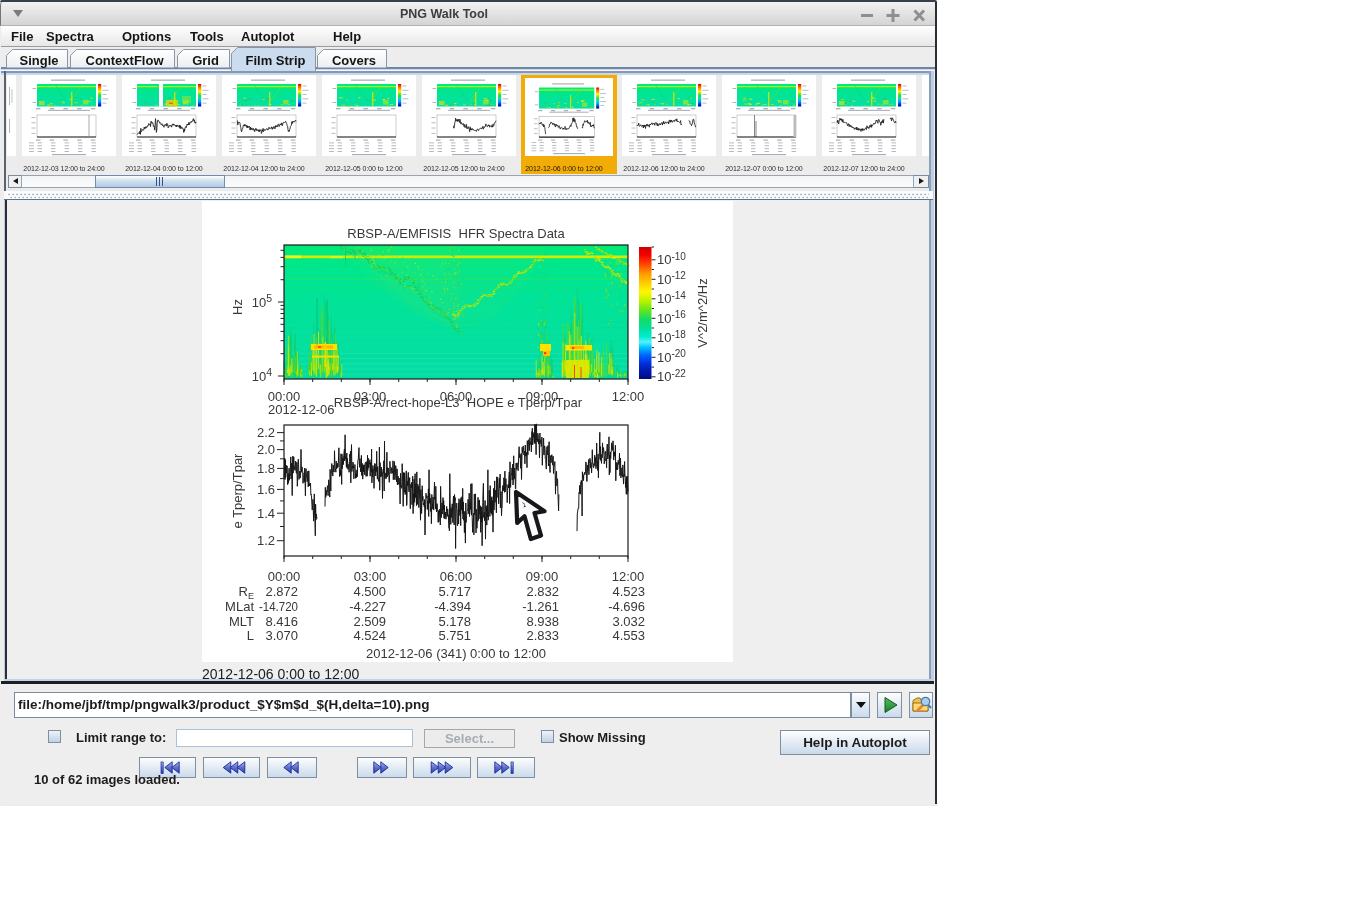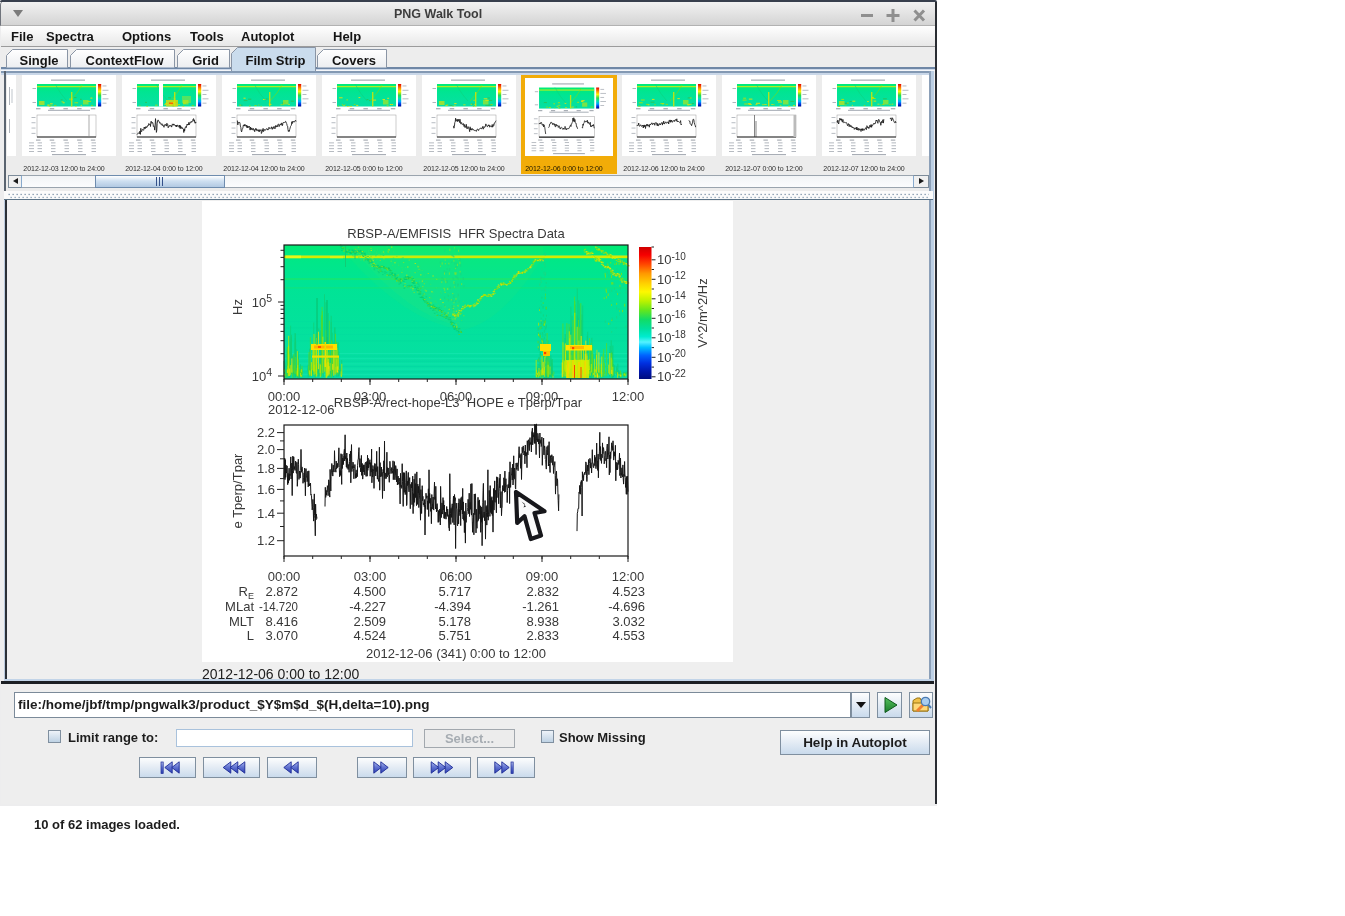--- a/index.html
+++ b/index.html
@@ -8,21 +8,21 @@
 .btn{position:absolute;background:linear-gradient(180deg,#fdfefe 0%,#e6edf5 45%,#c9daec 100%);border:1px solid #7f8f9f}
 .cb{position:absolute;width:13px;height:13px;background:linear-gradient(#eef3f9,#bed2e4);border:1px solid #7f8f9f}
 .fld{position:absolute;background:#fff;border:1px solid #7b8a99}
 </style></head>
 <body>
 <div class="abs" style="left:0;top:0;width:937px;height:806px;background:#ededee;border-radius:6px 6px 0 0"></div>
 
 <div class="abs" style="left:0;top:0;width:937px;height:26px;background:linear-gradient(#f3f3f3,#d4d4d4);border:1px solid #70747c;border-bottom:1px solid #b2b2b2;border-radius:5px 5px 0 0"></div>
 <div class="abs" style="left:0;top:0;width:937px;height:2px;background:#383f4d;border-radius:6px 6px 0 0"></div>
 <div class="abs" style="left:13px;top:10px;width:0;height:0;border-left:5.5px solid transparent;border-right:5.5px solid transparent;border-top:7px solid #7b7b7b"></div>
-<div class="abs b" style="left:394px;top:7px;width:100px;text-align:left;font-size:12.5px;color:#3d3d3d">PNG Walk Tool</div>
+<div class="abs b" style="left:394px;top:7px;width:100px;text-align:center;font-size:12.5px;color:#3d3d3d">PNG Walk Tool</div>
 <svg class="abs" style="left:855px;top:6px" width="75" height="17">
 <path d="M6 9.5h12" stroke="#8f8f8f" stroke-width="3" fill="none"></path>
 <path d="M38 3v13M31.5 9.5h13" stroke="#8f8f8f" stroke-width="3" fill="none"></path>
 <path d="M59.5 4.5l9.5 10M69 4.5l-9.5 10" stroke="#8f8f8f" stroke-width="3" fill="none"></path>
 </svg>
 
 <div class="abs" style="left:1px;top:26px;width:935px;height:21px;background:linear-gradient(#ffffff,#e7e7e7);border-bottom:1px solid #9b9b9b"></div>
 <div class="abs b" style="left:0;top:29px;font-size:13px;color:#141414">
 <span class="abs" style="left:11px">File</span>
 <span class="abs" style="left:46px">Spectra</span>
@@ -1145,21 +1145,21 @@
 <div class="btn" style="left:909px;top:691.5px;width:24px;height:26px"></div>
 <svg class="abs" style="left:909px;top:691.5px" width="24" height="26">
 <path d="M4 8.5l4-2.5h3l1 2h7v11h-15z" fill="#f0c048" stroke="#9a7410" stroke-width="1"></path>
 <path d="M4 11h11l4-1v9h-15z" fill="#ffd878" stroke="#9a7410" stroke-width="1"></path>
 <path d="M7 18l6-6 2 2-6 6z" fill="#f08030"></path>
 <circle cx="16.5" cy="9.5" r="4.2" fill="#a8cdf0" stroke="#4a7ab0" stroke-width="1.3"></circle>
 <path d="M19.5 13l2.5 3" stroke="#4a7ab0" stroke-width="2"></path>
 </svg>
 
 <div class="cb" style="left:48px;top:730px"></div>
-<div class="abs b" style="left:68px;top:730px;font-size:13px;color:#1c1c1c">Limit range to:</div>
+<div class="abs b" style="left:76px;top:730px;font-size:13px;color:#1c1c1c">Limit range to:</div>
 <div class="abs" style="left:176px;top:729px;width:237px;height:17.5px;background:#fff;border:1px solid #a9c2dc"></div>
 <div class="abs" style="left:424px;top:728.5px;width:91px;height:19.5px;background:#ececec;border:1px solid #a2a8ae"></div>
 <div class="abs b" style="left:424px;top:731px;width:91px;text-align:center;font-size:13px;color:#a6acb2">Select...</div>
 <div class="cb" style="left:541px;top:730px"></div>
 <div class="abs b" style="left:559px;top:730px;font-size:13px;color:#1c1c1c">Show Missing</div>
 <div class="btn" style="left:780px;top:730px;width:150px;height:25px"></div>
 <div class="abs b" style="left:780px;top:735px;width:150px;text-align:center;font-size:13.5px;color:#1c1c1c">Help in Autoplot</div>
 
 <svg class="abs" style="left:139px;top:756.5px" width="397" height="21">
     <defs>
@@ -1190,12 +1190,12 @@
     <path d="M159.2 4.8L159.2 16.2L151.8 10.5z" fill="url(#trg)" stroke="#1c2a96" stroke-width="0.9"></path>
     <path d="M234.8 4.8L234.8 16.2L242.2 10.5z" fill="url(#trg)" stroke="#1c2a96" stroke-width="0.9"></path>
     <path d="M241.8 4.8L241.8 16.2L249.2 10.5z" fill="url(#trg)" stroke="#1c2a96" stroke-width="0.9"></path>
     <path d="M292.2 4.8L292.2 16.2L299.8 10.5z" fill="url(#trg)" stroke="#1c2a96" stroke-width="0.9"></path>
     <path d="M299.2 4.8L299.2 16.2L306.8 10.5z" fill="url(#trg)" stroke="#1c2a96" stroke-width="0.9"></path>
     <path d="M306.2 4.8L306.2 16.2L313.8 10.5z" fill="url(#trg)" stroke="#1c2a96" stroke-width="0.9"></path>
     <path d="M355.8 4.8L355.8 16.2L363.2 10.5z" fill="url(#trg)" stroke="#1c2a96" stroke-width="0.9"></path>
     <path d="M362.8 4.8L362.8 16.2L370.2 10.5z" fill="url(#trg)" stroke="#1c2a96" stroke-width="0.9"></path>
     <rect x="372" y="5" width="2.2" height="11.5" fill="url(#trg)" stroke="#1c2a96" stroke-width="0.7"></rect>
   </svg>
-<div class="abs b" style="left:34px;top:817px;font-size:13px;color:#1c1c1c">10 of 62 images loaded.</div>
+<div class="abs b" style="left:34px;top:772px;font-size:13px;color:#1c1c1c">10 of 62 images loaded.</div>
 </body></html>

